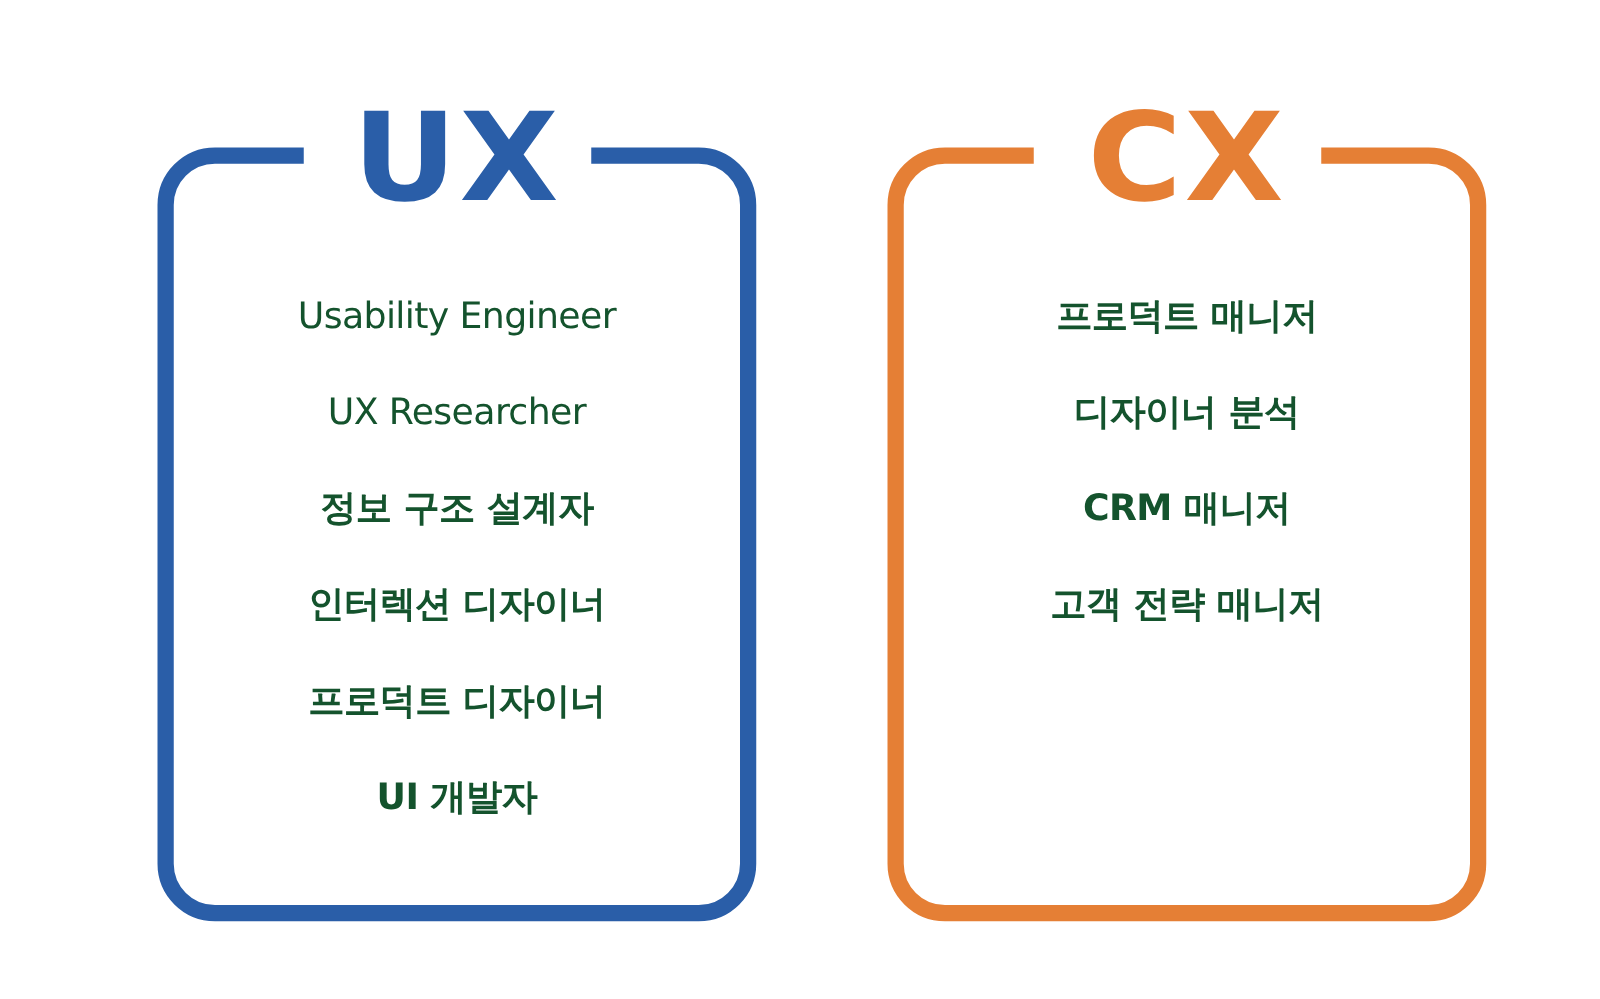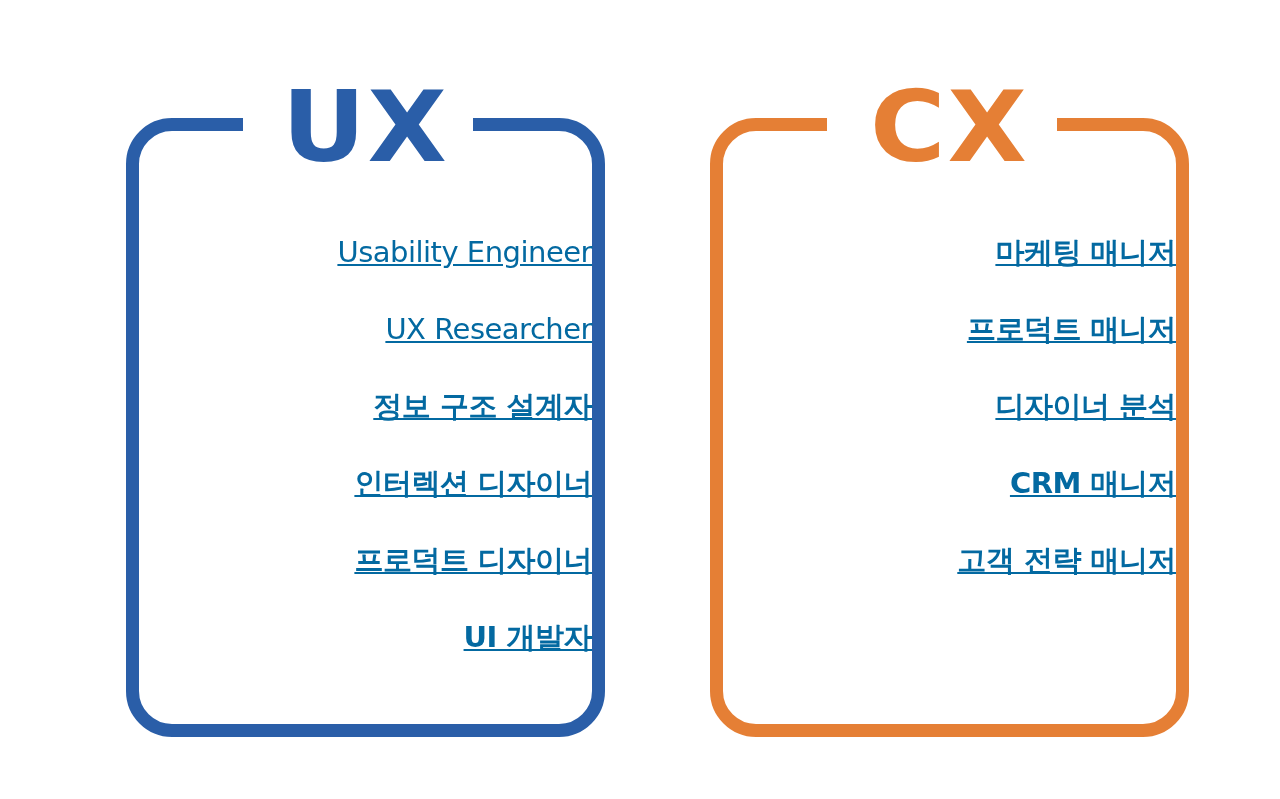--- a/index.html
+++ b/index.html
@@ -9,22 +9,22 @@
             border: 13px solid var(--c); border-radius: 46px; background: #fff; padding-left: 48px; }
     .card.ux { left: 126px; --c: #2a5ea8; }
     .card.cx { left: 677px; margin-left: 33px; --c: #e57f35; }
     .gap { position: absolute; top: -16px; height: 20px; background: #fff; }
     .card.ux .gap { left: 104px; width: 230px; }
     .card.cx .gap { left: 104px; width: 230px; }
     .heading { position: absolute; top: -54px; left: 0; right: 0; text-align: center;
                font-family: "DejaVu Sans", sans-serif; font-weight: bold; font-size: 98px;
                line-height: 100px; color: var(--c); letter-spacing: 2px; transform: scaleX(1.05); }
     .list { position: absolute; top: 104px; left: 0; right: 0; margin: 0; padding: 0; list-style: none; }
-    .list li { height: 77px; text-align: right; font-size: 29px; line-height: 34px; color: #0369a1;
-               font-family: "DejaVu Sans", sans-serif; letter-spacing: -0.5px; text-decoration: underline; }
+    .list li { height: 77px; text-align: center; font-size: 29px; line-height: 34px; color: #14532d;
+               font-family: "DejaVu Sans", sans-serif; letter-spacing: -0.5px; }
     .list li.ko { font-weight: bold; }
   </style>
 </head>
 <body>
 
 <div class="card ux">
   <div class="gap"></div>
   <div class="heading">UX</div>
   <ul class="list">
     <li>Usability Engineer</li>
@@ -33,19 +33,18 @@
     <li class="ko">인터렉션 디자이너</li>
     <li class="ko">프로덕트 디자이너</li>
     <li class="ko">UI 개발자</li>
   </ul>
 </div>
 
 <div class="card cx">
   <div class="gap"></div>
   <div class="heading">CX</div>
   <ul class="list">
-    <li class="ko">마케팅 매니저</li>
     <li class="ko">프로덕트 매니저</li>
     <li class="ko">디자이너 분석</li>
     <li class="ko">CRM 매니저</li>
     <li class="ko">고객 전략 매니저</li>
   </ul>
 </div>
 
 </body></html>

